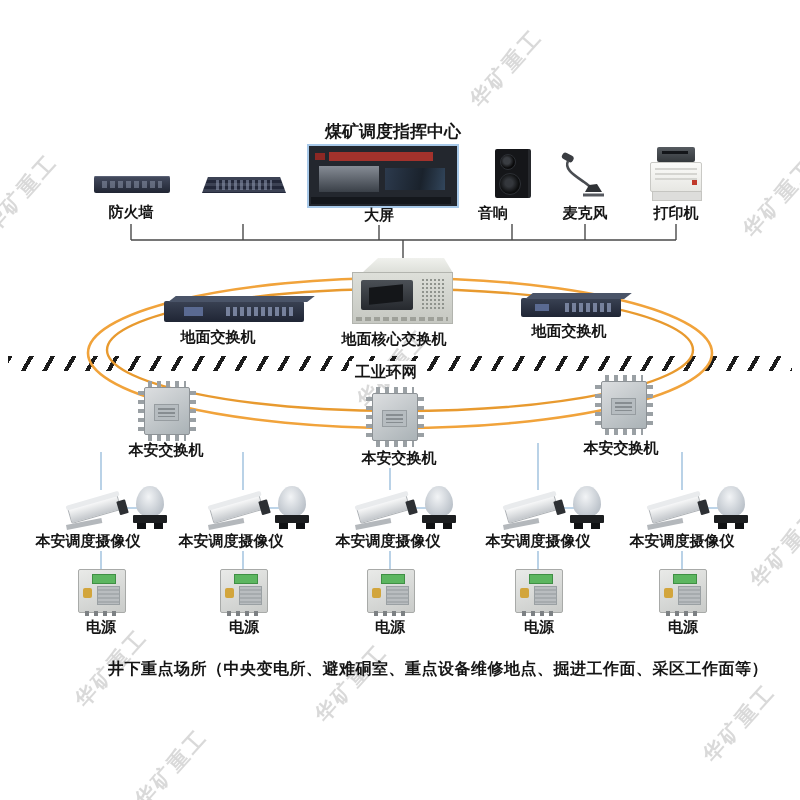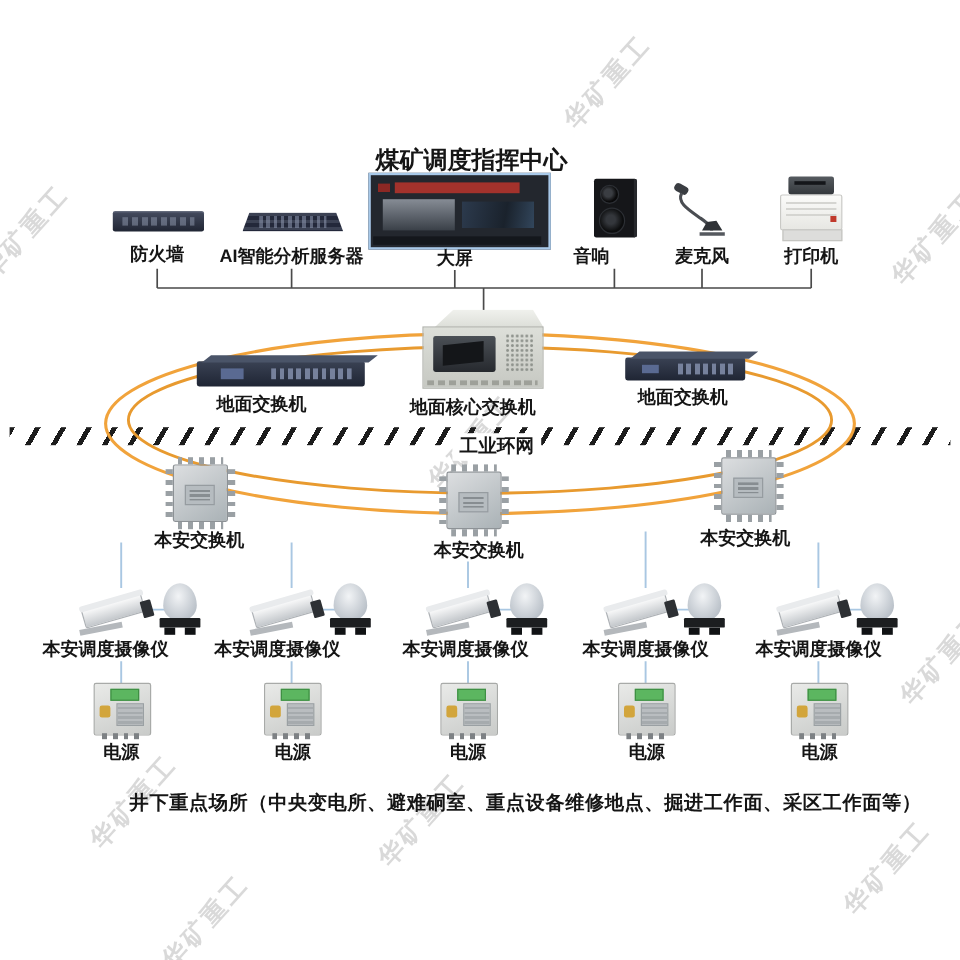--- a/index.html
+++ b/index.html
@@ -9,21 +9,21 @@
   
   .watermark{position:absolute;width:120px;height:30px;z-index:0;transform:rotate(-48deg);
     color:rgba(185,185,185,.55);font-size:21px;font-weight:bold;letter-spacing:3px;white-space:nowrap;}
   .hatch{position:absolute;left:8px;top:356px;width:784px;height:15px;z-index:1;
     background:repeating-linear-gradient(120deg,#1c1c1c 0 4px,transparent 4px 18.5px);}
   svg.wires{position:absolute;left:0;top:0;z-index:2;}
   .dev{position:absolute;z-index:3;}
   .lbl{position:absolute;z-index:4;font-weight:bold;font-size:15px;color:#151515;text-align:center;white-space:nowrap;}
 
   
-  .title{font-size:20px;}
+  .title{font-size:17px;}
   .footer{font-size:16px;letter-spacing:.5px;text-align:right;}
   .ring-lbl{background:#ffffff;padding:1px 6px;font-size:15.5px;}
 
   
   .firewall{width:76px;height:17px;background:linear-gradient(180deg,#454c60,#202533);border-radius:2px;box-shadow:inset 0 1px 0 #5a6175;}
   .firewall::after{content:"";position:absolute;left:8px;right:8px;top:5px;height:7px;
     background:repeating-linear-gradient(90deg,#8a93a8 0 5px,transparent 5px 8px);opacity:.55;}
 
   
   .ai-server{width:84px;height:16px;background:repeating-linear-gradient(180deg,#3c4254 0 3px,#23283a 3px 6px);
@@ -144,21 +144,20 @@
              M538,443 V490 M538,551 V571 M553,508 H583
              M682,452 V490 M682,551 V571 M697,508 H727" fill="none" stroke="#a9c7e2" stroke-width="1.6"></path>
   </svg>
 
   <div class="lbl title" style="left:293px;top:120px;width:200px;">煤矿调度指挥中心</div>
 
   <div class="dev firewall" style="left:94px;top:176px;"></div>
   <div class="lbl" style="left:71px;top:203px;width:120px;">防火墙</div>
 
   <div class="dev ai-server" style="left:202px;top:177px;"></div>
-  <div class="lbl" style="left:163px;top:204px;width:160px;">AI智能分析服务器</div>
 
   <div class="dev screen" style="left:307px;top:144px;">
     <div class="scr-banner"></div>
     <div class="scr-panel"></div>
     <div class="scr-panel2"></div>
     <div class="scr-floor"></div>
   </div>
   <div class="lbl" style="left:319px;top:206px;width:120px;">大屏</div>
 
   <div class="dev speaker" style="left:495px;top:149px;">
@@ -200,21 +199,21 @@
     <div class="core-strip"></div>
   </div>
   <div class="lbl" style="left:314px;top:330px;width:160px;text-align:center;">地面核心交换机</div>
 
   <div class="dev gswitch" style="left:521px;top:298px;width:100px;height:19px;">
     <div class="gs-led"></div>
     <div class="gs-ports"></div>
   </div>
   <div class="lbl" style="left:509px;top:322px;width:120px;">地面交换机</div>
 
-  <div class="lbl ring-lbl" style="left:349px;top:361px;margin-left:28px;">工业环网</div>
+  <div class="lbl ring-lbl" style="left:349px;top:361px;">工业环网</div>
 
   <div class="dev sswitch" style="left:137px;top:380px;">
     <div class="ss-body"></div>
     <div class="ss-pt"></div>
     <div class="ss-pb"></div>
     <div class="ss-pl"></div>
     <div class="ss-pr"></div>
     <div class="ss-plate"></div>
   </div>
   <div class="lbl" style="left:106px;top:441px;width:120px;">本安交换机</div>

